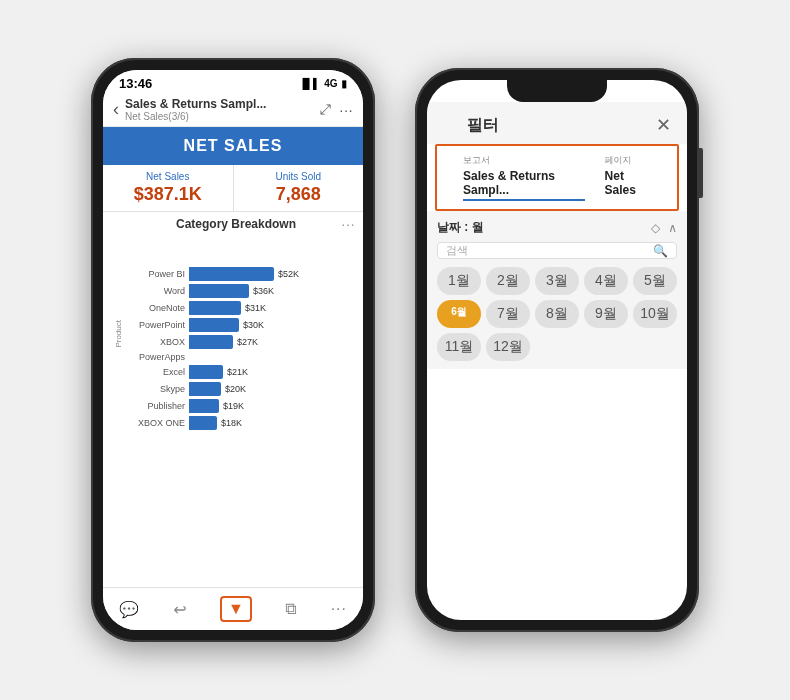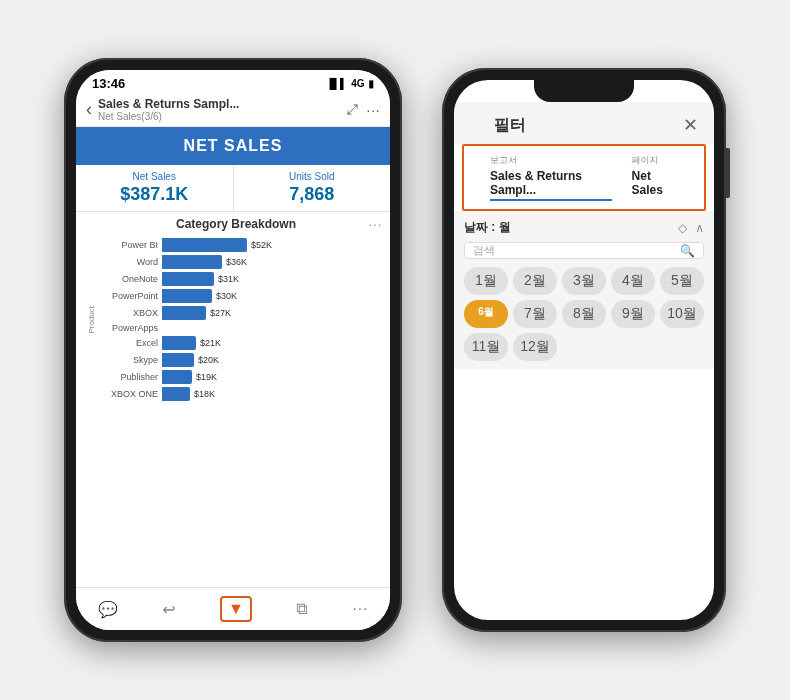--- a/index.html
+++ b/index.html
@@ -21,21 +21,21 @@
       padding: 12px;
       box-shadow: 0 8px 32px rgba(0,0,0,0.4), inset 0 0 0 2px #3a3a3a;
       position: relative;
     }
     .phone-inner {
       background: #fff;
       border-radius: 34px;
       overflow: hidden;
       position: relative;
     }
-    .phone1 .phone-inner { width: 314px; height: 560px; }
+    .phone1 .phone-inner { width: 260px; height: 560px; }
     .phone2 .phone-inner { width: 260px; height: 540px; }
 
     
     .phone2 .notch {
       position: absolute;
       top: 0;
       left: 50%;
       transform: translateX(-50%);
       width: 100px;
       height: 22px;
@@ -92,21 +92,21 @@
       border-bottom: 1px solid #e0e0e0;
     }
     .metric-box {
       flex: 1;
       text-align: center;
       padding: 6px 4px;
       border-right: 1px solid #e0e0e0;
     }
     .metric-box:last-child { border-right: none; }
     .metric-label { font-size: 10px; color: #2E6FBF; margin-bottom: 2px; }
-    .metric-value { font-size: 18px; font-weight: 700; color: #0369a1; }
+    .metric-value { font-size: 18px; font-weight: 700; color: #c2410c; }
 
     
     .toggle-row {
       display: flex;
       align-items: center;
       padding: 8px 10px;
       gap: 8px;
     }
     .btn-active {
       background: #2E6FBF;
@@ -324,21 +324,21 @@
       <div class="chart-section" style="position:relative;">
         <div class="chart-header">
           <div style="width:20px;"></div>
           <span class="chart-title">Category Breakdown</span>
           <span class="chart-dots">···</span>
         </div>
         <div style="display:flex; position:relative;">
           <div style="width:14px; display:flex; align-items:center; justify-content:center;">
             <span style="writing-mode:vertical-rl; transform:rotate(180deg); font-size:8px; color:#888;">Product</span>
           </div>
-          <div class="chart-area" style="flex:1;" id="chart-bars">
+          <div class="chart-area" style="flex:1;margin-top:29px;" id="chart-bars">
           <div class="chart-row">
                 <div class="chart-label">Power BI</div>
                 <div class="chart-bar-wrap">
                   <div class="chart-bar" style="width: 85px;"></div>
                   <span class="chart-bar-val">$52K</span>
                 </div>
               </div>
               <div class="chart-row">
                 <div class="chart-label">Word</div>
                 <div class="chart-bar-wrap">

